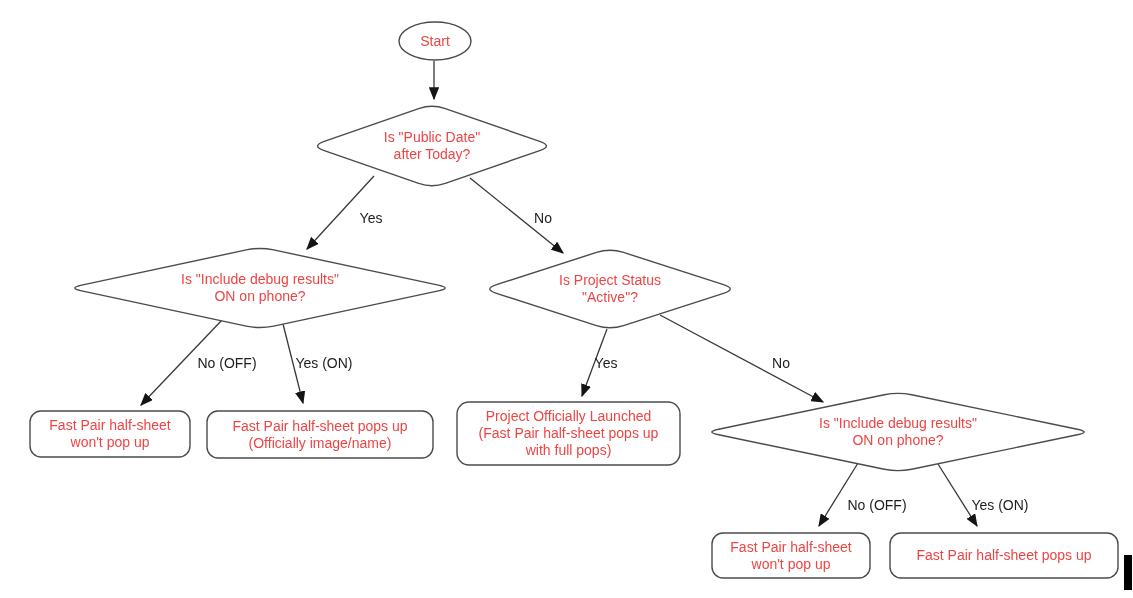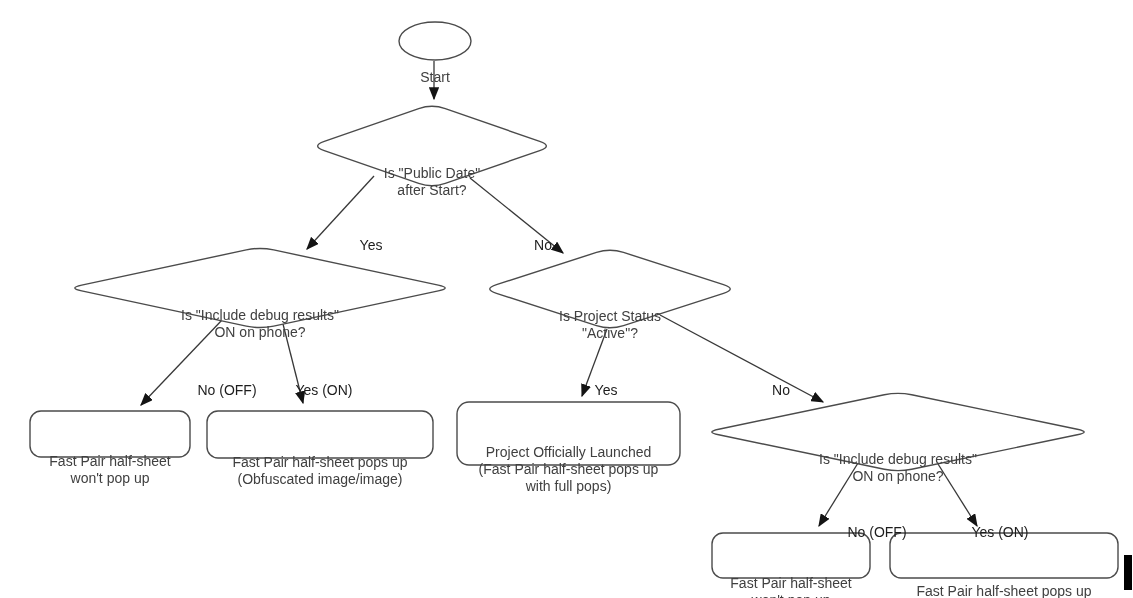--- a/index.html
+++ b/index.html
@@ -32,31 +32,29 @@
   }
   .node-label {
     position: absolute;
     display: flex;
     flex-direction: column;
     align-items: center;
     justify-content: center;
     text-align: center;
     font-size: 14px;
     line-height: 17px;
-    color: #404040;
+    color: #ef4444;
     white-space: nowrap;
-    margin-top: 36px;
   }
   .edge-label {
     position: absolute;
     transform: translate(-50%, -50%);
     font-size: 14px;
     color: #1d1d1d;
     white-space: nowrap;
-    margin-top: 27px;
   }
   .cursor-bar {
     position: absolute;
     left: 1124px;
     top: 555px;
     width: 8px;
     height: 35px;
     background: #000000;
   }
 </style>
@@ -98,21 +96,21 @@
     <rect class="shape" x="712" y="533" width="158" height="45" rx="11" ry="11"></rect>
     <rect class="shape" x="890" y="533" width="228" height="45" rx="11" ry="11"></rect>
   </svg>
 
   <div class="node-label" style="left:399px; top:23px; width:72px; height:37px;">
     <div>Start</div>
   </div>
 
   <div class="node-label" style="left:322px; top:112px; width:220px; height:68px;">
     <div>Is "Public Date"</div>
-    <div>after Start?</div>
+    <div>after Today?</div>
   </div>
 
   <div class="node-label" style="left:80px; top:254px; width:360px; height:68px;">
     <div>Is "Include debug results"</div>
     <div>ON on phone?</div>
   </div>
 
   <div class="node-label" style="left:495px; top:255px; width:230px; height:68px;text-align:center;">
     <div>Is Project Status</div>
     <div>"Active"?</div>
@@ -123,21 +121,21 @@
     <div>ON on phone?</div>
   </div>
 
   <div class="node-label" style="left:30px; top:411px; width:160px; height:46px;">
     <div>Fast Pair half-sheet</div>
     <div>won't pop up</div>
   </div>
 
   <div class="node-label" style="left:207px; top:411px; width:226px; height:47px;">
     <div>Fast Pair half-sheet pops up</div>
-    <div>(Obfuscated image/image)</div>
+    <div>(Officially image/name)</div>
   </div>
 
   <div class="node-label" style="left:457px; top:402px; width:223px; height:63px;text-align:center;">
     <div>Project Officially Launched</div>
     <div>(Fast Pair half-sheet pops up</div>
     <div>with full pops)</div>
   </div>
 
   <div class="node-label" style="left:712px; top:533px; width:158px; height:45px;">
     <div>Fast Pair half-sheet</div>

